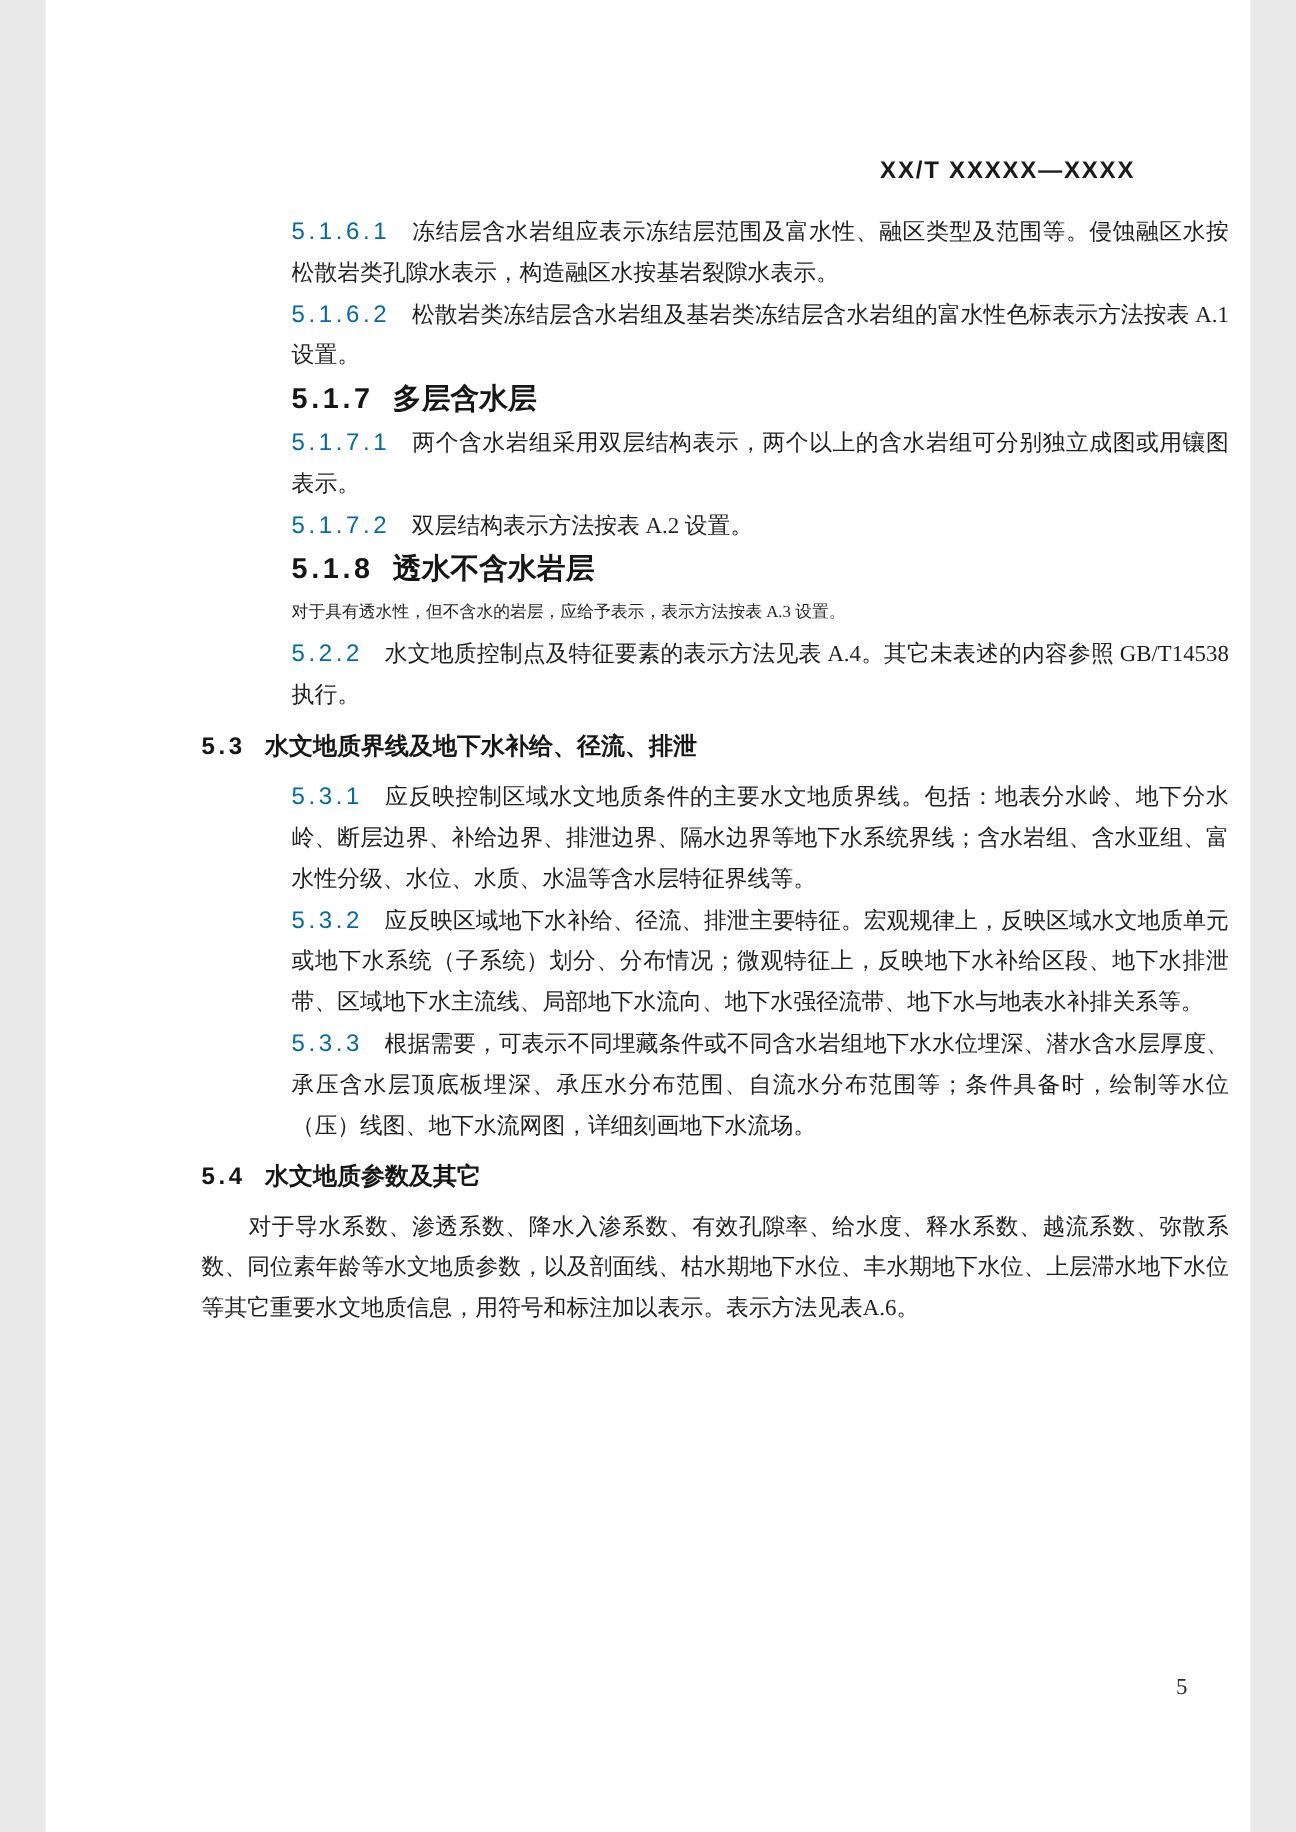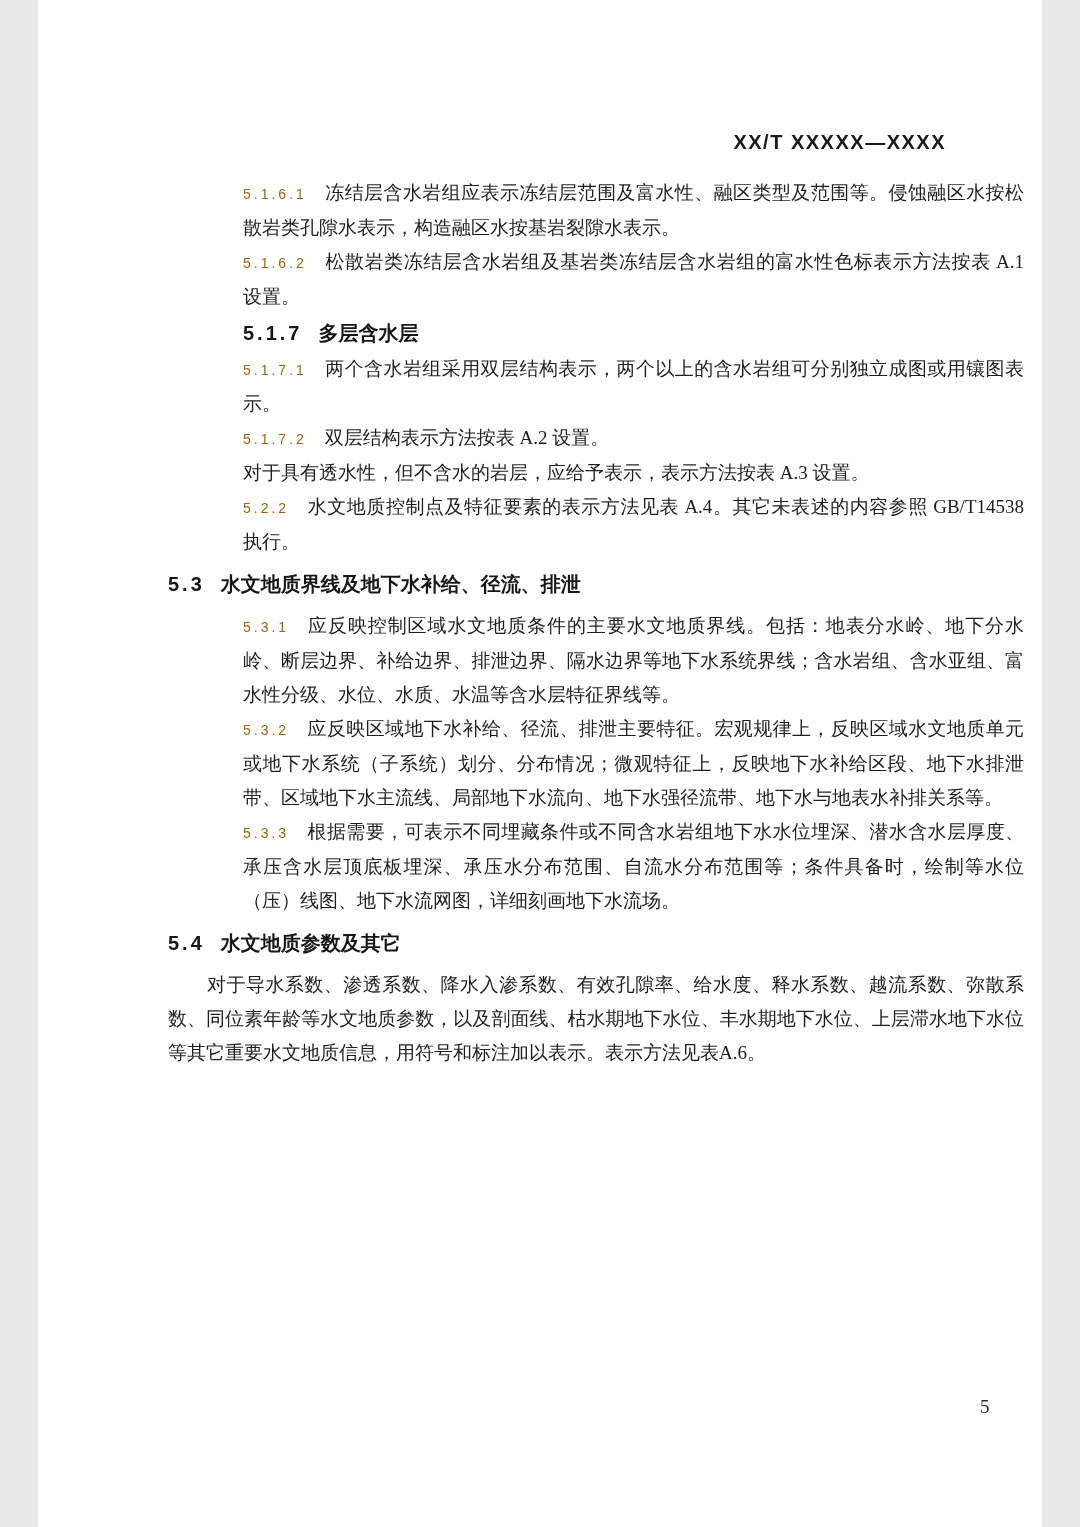--- a/index.html
+++ b/index.html
@@ -30,45 +30,45 @@
   .content p { margin:0; }
   .clause {
     padding-left:75px;
     font-size:19px;
     line-height:34px;
     text-align:justify;
     text-justify:inter-ideograph;
   }
   .clause .num {
     font-family:"Liberation Sans","DejaVu Sans",sans-serif;
-    font-size:14px;
+    font-size:20px;
     letter-spacing:3px;
     padding-right:18px;
     white-space:nowrap;
-    color:#a16207;
+    color:#0369a1;
   }
   .body-indent {
     padding-left:75px;
-    font-size:19px;
+    font-size:14px;
     line-height:34px;
     text-align:justify;
   }
   .body-full {
     font-size:19px;
     line-height:34px;
     text-align:justify;
     text-indent:39px;
   }
   .h3 {
     margin-top:2px !important;
     margin-bottom:2px !important;
     padding-left:75px;
     font-family:"Liberation Sans","DejaVu Sans",sans-serif;
     font-weight:700;
-    font-size:20px;
+    font-size:24px;
     line-height:34px;
     color:#161616;
   }
   .h2 {
     margin-top:8px !important;
     margin-bottom:8px !important;
     font-family:"Liberation Sans","DejaVu Sans",sans-serif;
     font-weight:700;
     font-size:20px;
     line-height:34px;
@@ -99,20 +99,21 @@
     <p class="clause"><span class="num">5.1.6.1</span><span>冻结层含水岩组应表示冻结层范围及富水性、融区类型及范围等。侵蚀融区水按松散岩类孔隙水表示，构造融区水按基岩裂隙水表示。</span></p>
 
     <p class="clause"><span class="num">5.1.6.2</span><span>松散岩类冻结层含水岩组及基岩类冻结层含水岩组的富水性色标表示方法按表 A.1 设置。</span></p>
 
     <p class="h3"><span class="num">5.1.7</span><span>多层含水层</span></p>
 
     <p class="clause"><span class="num">5.1.7.1</span><span>两个含水岩组采用双层结构表示，两个以上的含水岩组可分别独立成图或用镶图表示。</span></p>
 
     <p class="clause"><span class="num">5.1.7.2</span><span>双层结构表示方法按表 A.2 设置。</span></p>
 
+    <p class="h3"><span class="num">5.1.8</span><span>透水不含水岩层</span></p>
 
     <p class="body-indent">对于具有透水性，但不含水的岩层，应给予表示，表示方法按表 A.3 设置。</p>
 
 
 
     <p class="clause"><span class="num">5.2.2</span><span>水文地质控制点及特征要素的表示方法见表 A.4。其它未表述的内容参照 GB/T14538 执行。</span></p>
 
     <p class="h2"><span class="num">5.3</span><span>水文地质界线及地下水补给、径流、排泄</span></p>
 
     <p class="clause"><span class="num">5.3.1</span><span>应反映控制区域水文地质条件的主要水文地质界线。包括：地表分水岭、地下分水岭、断层边界、补给边界、排泄边界、隔水边界等地下水系统界线；含水岩组、含水亚组、富水性分级、水位、水质、水温等含水层特征界线等。</span></p>

